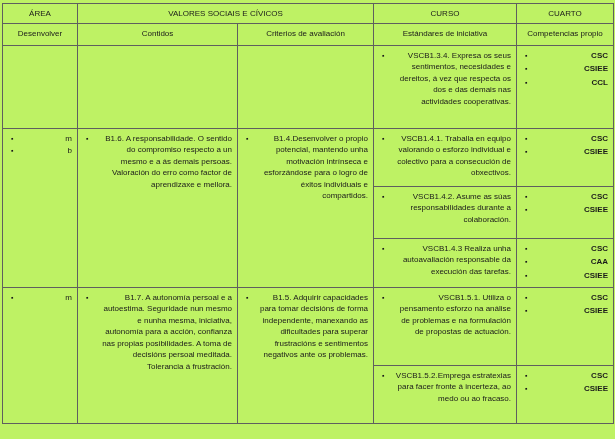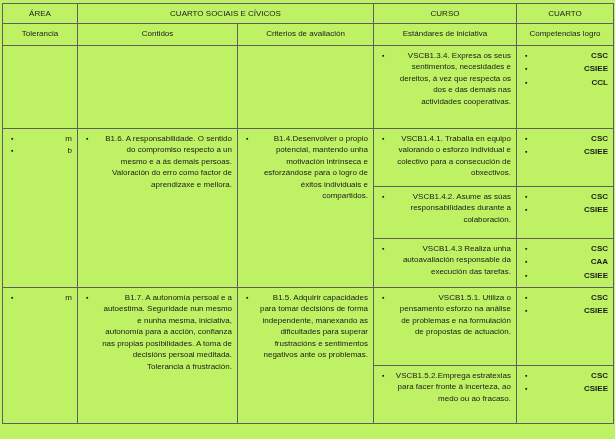--- a/index.html
+++ b/index.html
@@ -69,31 +69,31 @@
       <col style="width:75px">
       <col style="width:160px">
       <col style="width:136px">
       <col style="width:143px">
       <col style="width:97px">
     </colgroup>
 
     <tbody>
         <tr style="height:19px">
       <td class="hdr">ÁREA</td>
-      <td class="hdr" colspan="2">CUARTO SOCIAIS E CÍVICOS</td>
+      <td class="hdr" colspan="2">VALORES SOCIAIS E CÍVICOS</td>
       <td class="hdr">CURSO</td>
       <td class="hdr">CUARTO</td>
     </tr>
 
     <tr style="height:22px">
-      <td class="hdr">Tolerancia</td>
+      <td class="hdr">Desenvolver</td>
       <td class="hdr">Contidos</td>
       <td class="hdr">Criterios de avaliación</td>
       <td class="hdr">Estándares de iniciativa</td>
-      <td class="hdr">Competencias logro</td>
+      <td class="hdr">Competencias propio</td>
     </tr>
 
     <tr style="height:83px">
       <td></td>
       <td></td>
       <td></td>
       <td>
         <div class="bi">
               <span class="blt"></span>
               <span class="txt">VSCB1.3.4. Expresa os seus sentimentos, necesidades e dereitos, á vez que respecta os dos e das demais nas actividades cooperativas.</span>

